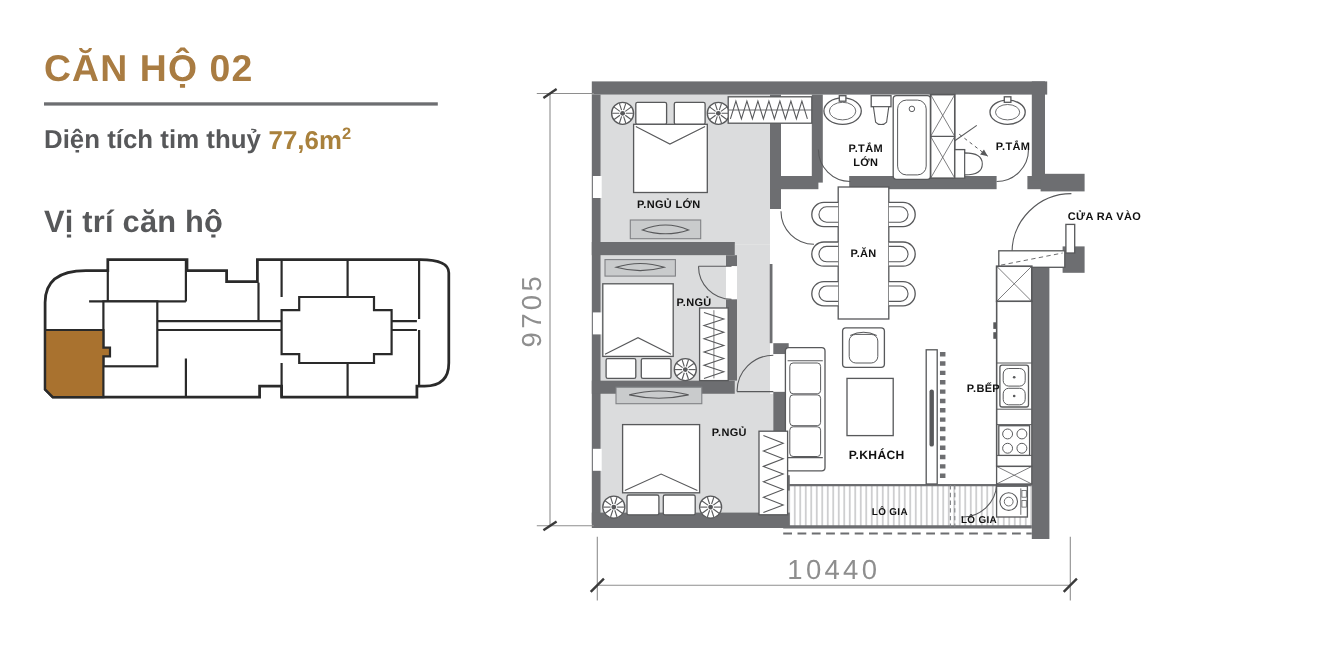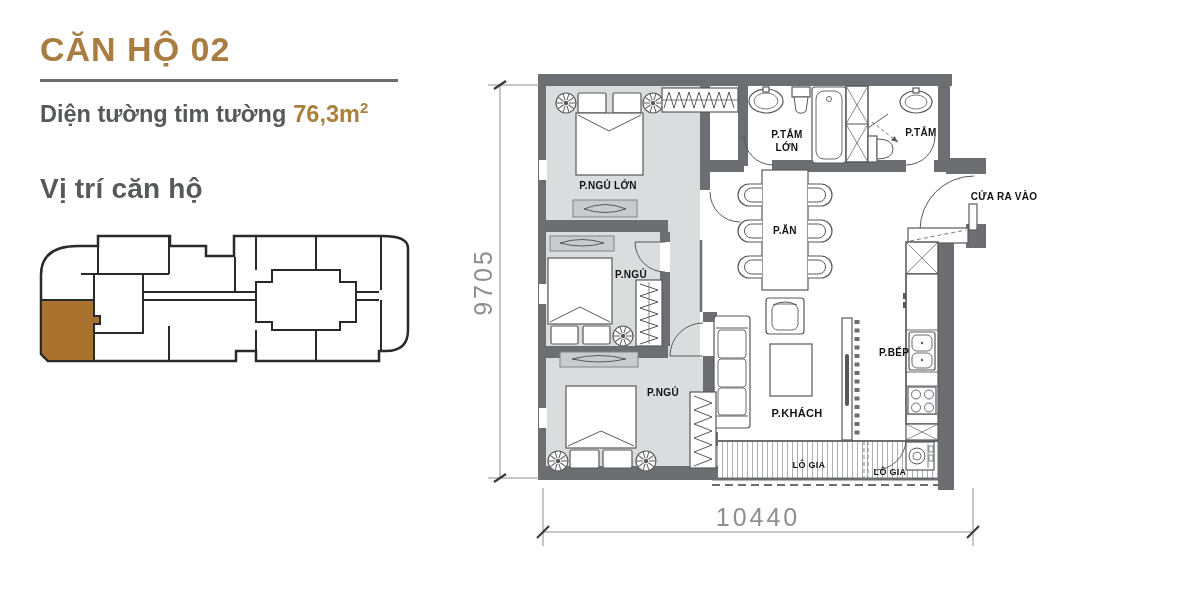--- a/index.html
+++ b/index.html
@@ -1,21 +1,21 @@
 <!DOCTYPE html>
 <html><head>
 <meta charset="utf-8">
 <style>
   html,body{margin:0;padding:0;background:#ffffff;}
   body{
     width:1200px;height:605px;position:relative;overflow:hidden;
     font-family:"Liberation Sans","DejaVu Sans",sans-serif;
     -webkit-font-smoothing:antialiased;
   }
-  .info-panel{position:absolute;left:40px;top:30px;width:400px;}
+  .info-panel{position:absolute;left:40px;top:44px;width:400px;}
   .unit-title{
     margin:0;font-size:34px;font-weight:bold;letter-spacing:1px;
     color:#A97C42;
   }
   .divider{width:358px;height:3px;background:#6D6E71;margin-top:10px;}
   .area-row{
     margin:0;font-size:23.5px;color:#57585A;font-weight:bold;
     line-height:29px;
   }
   .area-row.first{margin-top:11px;}
@@ -37,21 +37,21 @@
   }
   svg .thin{stroke:#58595B;stroke-width:1.2;fill:#ffffff;}
 </style>
 </head>
 <body>
 
 <div class="info-panel">
   <h1 class="unit-title">CĂN HỘ 02</h1>
   <div class="divider"></div>
   <p class="area-row first">
-    <span>Diện tường tim tường</span><span class="area-value"><span>76,3m</span><sup>2</sup></span>
+    <span>Diện tích tim thuỷ</span><span class="area-value"><span>77,6m</span><sup>2</sup></span>
   </p>
   <p class="location-title">Vị trí căn hộ</p>
 </div>
 
 <svg class="minimap" width="372" height="140" viewBox="0 0 372 140">
   <path d="M3,45 Q3,16 40,16 L60,16 L60,6 L132,6 L132,16 L168,16 L168,26 L196,26 L196,6 L344,6 Q370,6 370,18 L370,100 Q370,121 348,121 L341,121 L341,131 L218,131 L218,121 L198,121 L198,131 L60,131 L10,131 L3,124 Z" fill="#ffffff" stroke="#2a2a2a" stroke-width="2.5"></path>
   <g stroke="#2a2a2a" stroke-width="2" fill="none">
     <path d="M60,16 V70"></path>
       <path d="M131,6 V44"></path>
       <path d="M43,44 H131"></path>

